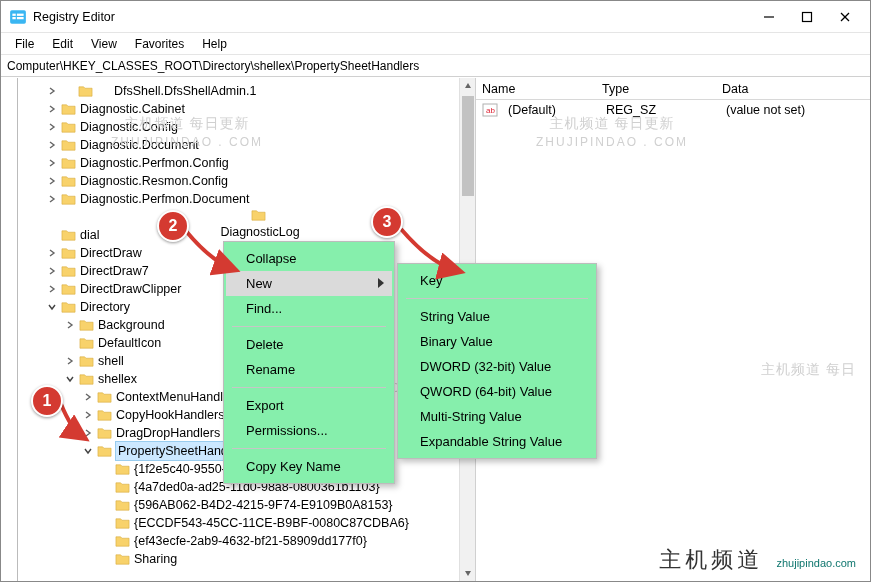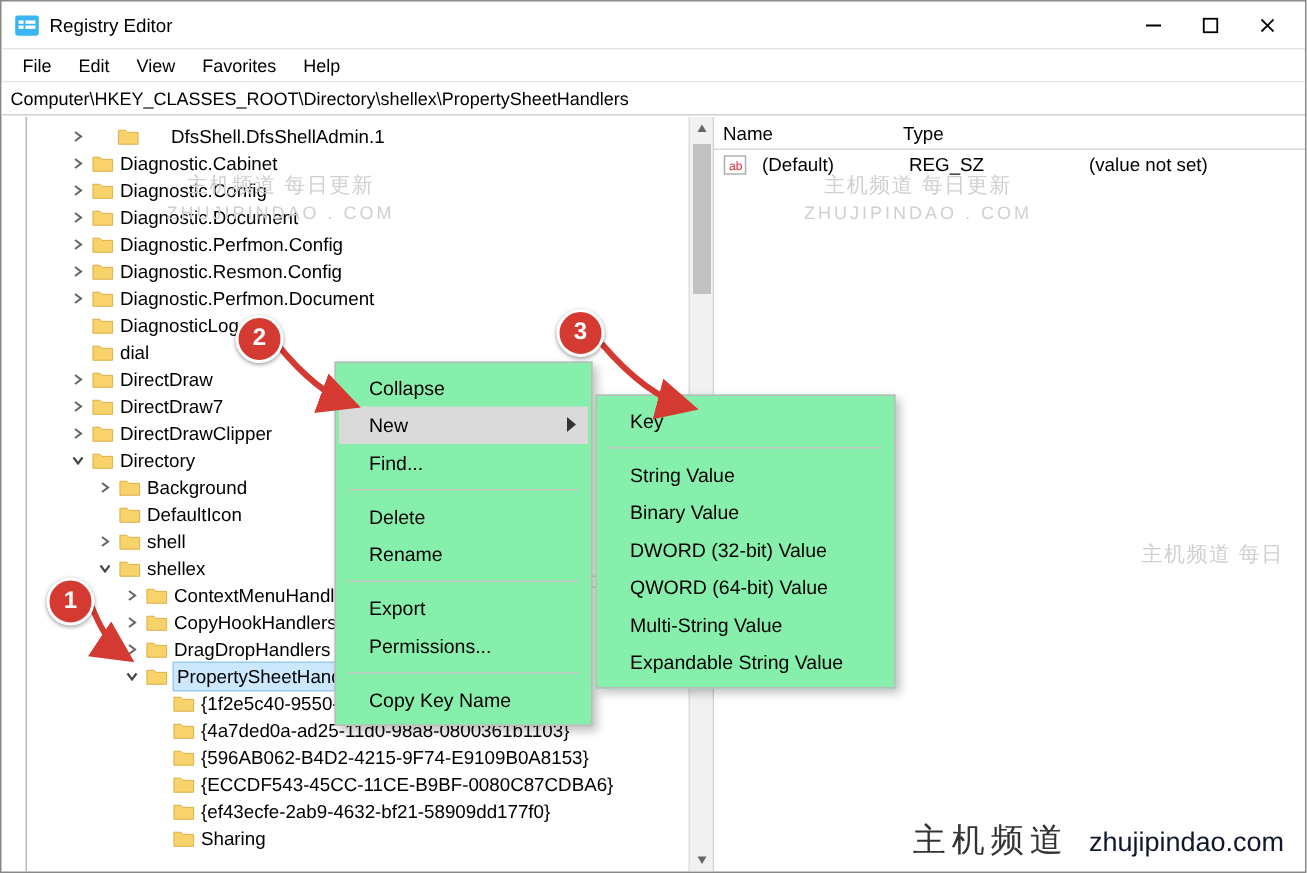--- a/index.html
+++ b/index.html
@@ -190,21 +190,21 @@
   .wm .cn { font-family: "Microsoft YaHei", sans-serif; font-size: 14px; }
   .wm .en { font-family: Arial, sans-serif; font-size: 12px; margin-top:2px; letter-spacing: 2px; }
   .footer-brand {
     position: absolute;
     right: 14px; bottom: 6px;
     font-family: "Microsoft YaHei", sans-serif;
     color: #444;
     z-index: 3;
   }
   .footer-brand .big { font-size: 22px; letter-spacing: 4px; margin-right: 10px; color:#333;}
-  .footer-brand .url { font-size: 18px; color:#0f172a;}
+  .footer-brand .url { font-size: 11px; color:#0f766e;}
 
   
   .scroll-stub {
     position: absolute;
     right: 0; top: 0; bottom: 0;
     width: 16px;
     background: #f1f1f1;
     border-left: 1px solid #e0e0e0;
     display: flex; flex-direction: column; justify-content: space-between;
   }
@@ -353,21 +353,21 @@
               <polyline points="2,1 6,4 2,7" fill="none" stroke="#666" stroke-width="1.4"></polyline>
             </svg>
           </span>
           <span class="folder-icon">
             <svg viewBox="0 0 16 16">
               <path d="M1 3h5l1.5 1.5H15V13H1z" fill="#f8d26b" stroke="#d6a738" stroke-width="0.6"></path>
             </svg>
           </span>
           <span class="node-label">Diagnostic.Perfmon.Document</span>
         </div>
-        <div class="node" style="padding-left: 36px;">
+        <div class="node" style="padding-left: 36px; flex-direction: column;">
           <span class="expander"></span>
           <span class="folder-icon">
             <svg viewBox="0 0 16 16">
               <path d="M1 3h5l1.5 1.5H15V13H1z" fill="#f8d26b" stroke="#d6a738" stroke-width="0.6"></path>
             </svg>
           </span>
           <span class="node-label">DiagnosticLog</span>
         </div>
         <div class="node" style="padding-left: 36px;">
           <span class="expander"></span>
@@ -598,20 +598,21 @@
             <polygon points="1,2 7,2 4,7" fill="#666"></polygon>
           </svg>
         </div>
     </div>
   </div>
 
   <div class="values-pane">
     <div class="vals-header">
       <div class="col name">Name</div>
       <div class="col type">Type</div>
+      <div class="col data">Data</div>
     </div>
     <div class="vals-body" id="valsbody">
         <div class="row">
           <span class="val-icon">
             <svg viewBox="0 0 16 16">
               <rect x="1" y="2" width="14" height="12" fill="#fff" stroke="#b0b0b0"></rect>
               <text x="4" y="11" font-size="8" fill="#d23" font-family="Arial">ab</text>
             </svg>
           </span>
           <div class="col name" style="width: 98px;">(Default)</div>

